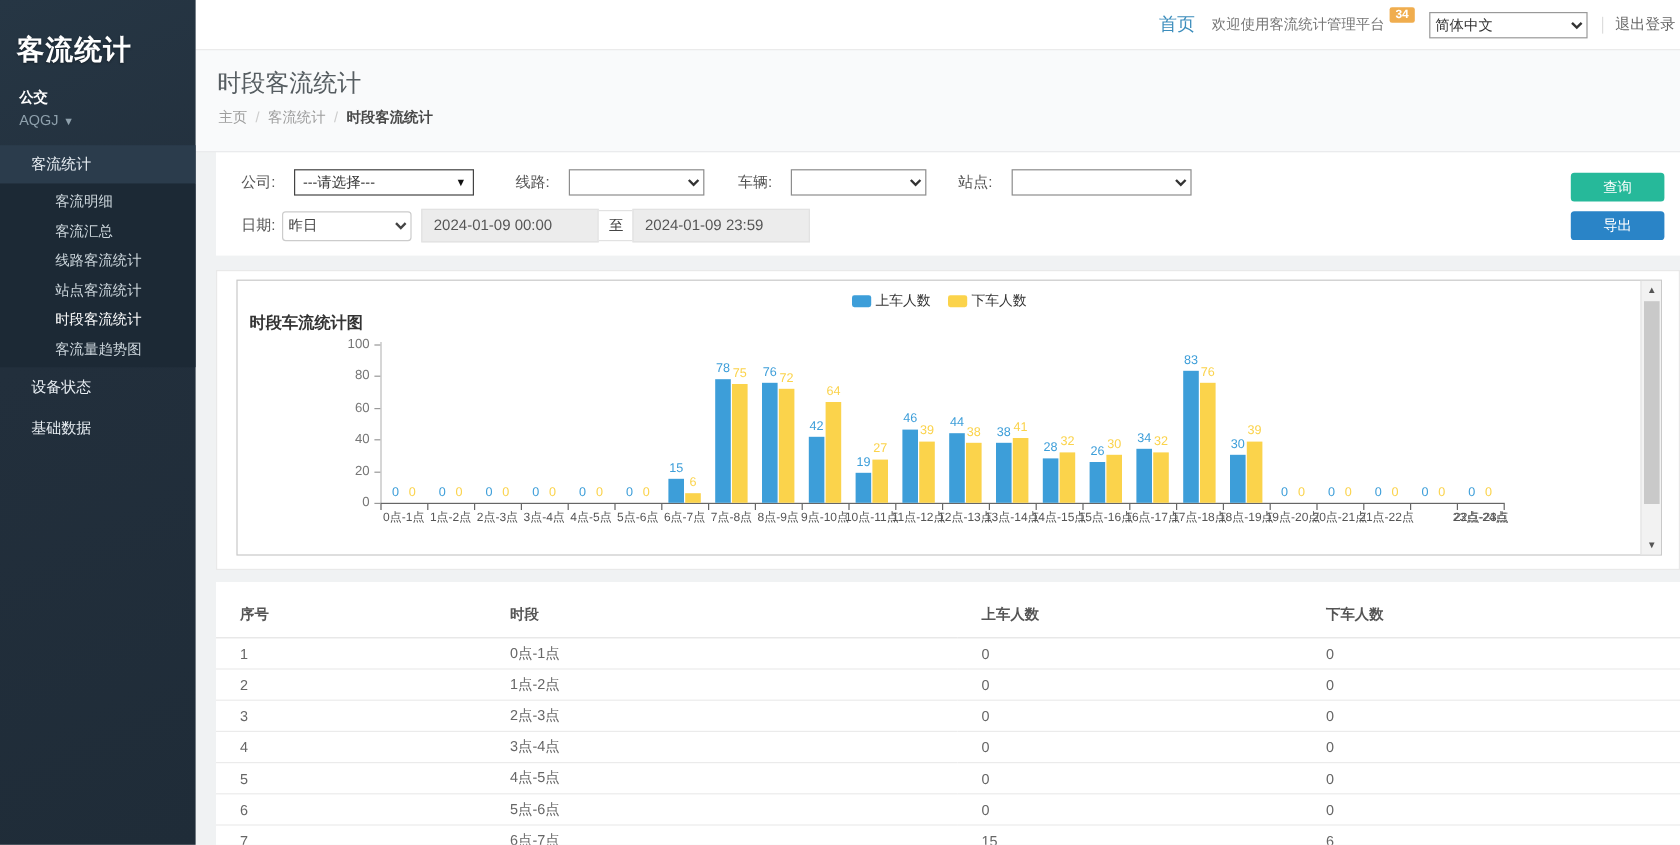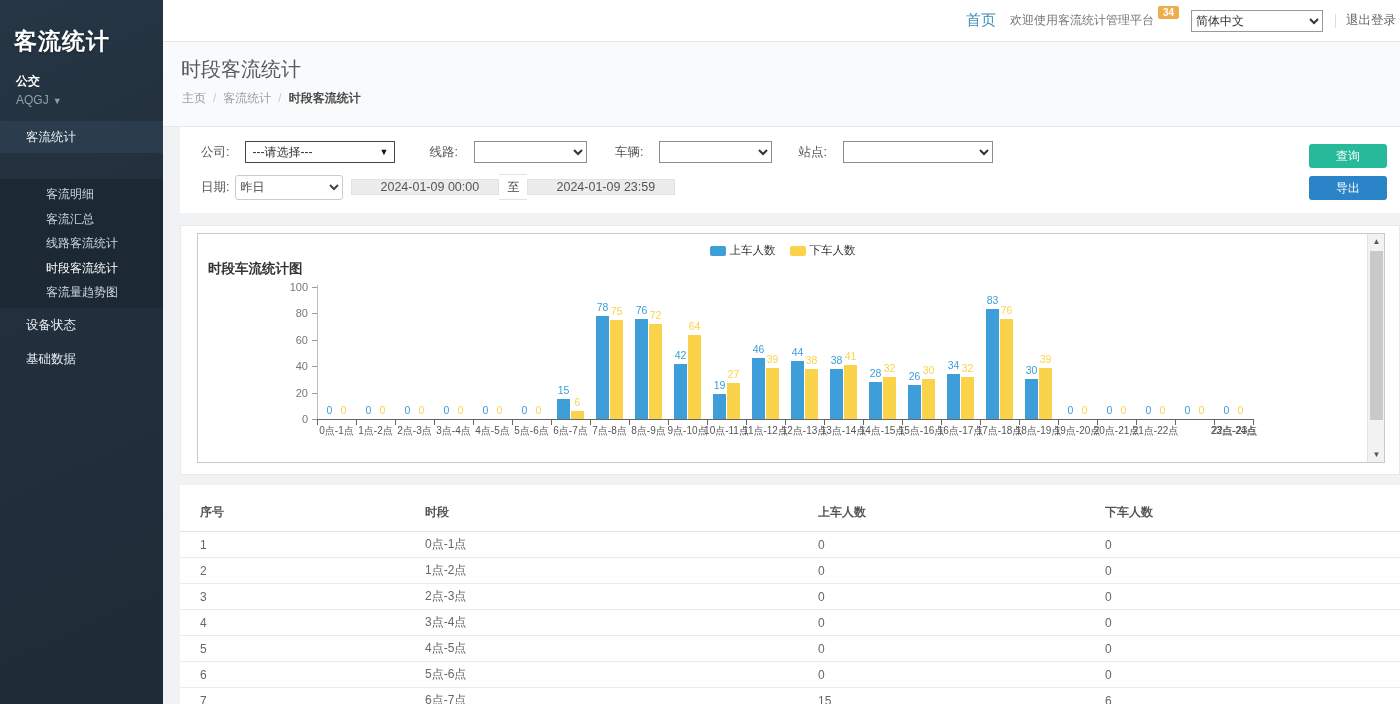--- a/index.html
+++ b/index.html
@@ -10,21 +10,21 @@
   .sidebar { position:absolute; left:0; top:0; width:163px; height:704px;
     background:linear-gradient(155deg,#263644 0%,#222f3c 40%,#1f2c38 100%); z-index:5; }
   .brand { padding:26px 14px 0 14px; color:#fff; font-size:23px; font-weight:bold; letter-spacing:1px;
     text-shadow:0 1px 2px rgba(0,0,0,.4); }
   .org { padding:16px 14px 0 16px; color:#fff; font-size:12px; font-weight:bold; }
   .orgcode { padding:3px 14px 0 16px; color:#8fa1ad; font-size:12px; }
   .orgcode .caret { display:inline-block; margin-left:4px; font-size:9px; color:#8fa1ad; }
   .menu { margin-top:14px; }
   .menu-parent { height:32px; line-height:32px; padding-left:26px; font-size:12.5px; color:#e8eef3; cursor:pointer; }
   .menu-parent.open { background:#2b3c4c; }
-  .submenu { background:#1c2935; padding:3px 0;margin-top:26px; }
+  .submenu { background:#1c2935; padding:3px 0; }
   .menu-sub { height:24.5px; line-height:24.5px; padding-left:46px; font-size:12px; color:#cdd7dd; cursor:pointer; }
   .menu-sub.active { color:#ffffff; }
   .menu-parent.plain { height:34px; line-height:34px; }
 
   
   .main { position:absolute; left:163px; top:0; width:1237px; height:704px; background:#f0f2f3; }
 
   .topbar { position:absolute; left:0; top:0; width:1241px; height:42px; background:#fff;
     border-bottom:1px solid #e7e7e7; display:flex; align-items:center; justify-content:flex-end; padding-right:8px; }
   .home-link { color:#3c8dbc; font-size:15px; margin-right:14px; cursor:pointer; }
@@ -55,22 +55,22 @@
   .frow2 { top:47px; }
   .flabel { font-size:12.5px; color:#555; }
   .fake-select { width:150px; height:22px; border:1px solid #444; background:#fff; margin-left:6px;
     display:flex; align-items:center; justify-content:space-between; padding:0 6px; font-size:12px; color:#333; cursor:pointer; }
   .fake-select .tri { font-size:9px; color:#111; }
   .nselect { height:22px; border:1px solid #8d8d8d; background:#fff; font-size:12px; color:#333; margin-left:6px; }
   .w113 { width:113px; } .w150 { width:150px; }
   .lbl-gap24 { margin-left:24px; } .lbl-gap18 { margin-left:18px; } .lbl-gap16 { margin-left:16px; }
   .preset { width:108px; height:25px; border:1px solid #ccc; border-radius:3px; font-size:12px; color:#444; margin-left:6px; background:#fff; }
   .dgroup { display:flex; align-items:center; margin-left:8px; }
-  .dinput { width:148px; height:16px; background:#ececec; border:1px solid #e2e2e2; font-size:12.5px; color:#555;
-    padding-left:28px; }
+  .dinput { width:148px; height:28px; background:#ececec; border:1px solid #e2e2e2; font-size:12.5px; color:#555;
+    padding-left:9px; }
   .dsep { width:28px; height:26px; background:#fff; border-top:1px solid #e2e2e2; border-bottom:1px solid #e2e2e2;
     display:flex; align-items:center; justify-content:center; font-size:12px; color:#444; }
   .btn { position:absolute; right:13px; width:78px; height:24px; border:none; border-radius:3px; color:#fff;
     font-size:12px; cursor:pointer; font-family:inherit; }
   .btn-query  { top:17px; background:#26b99a; }
   .btn-export { top:49px; background:#2a84c7; }
 
   
   .chart-box { position:absolute; left:16px; top:7px; width:1188px; height:230px; border:1px solid #c9c9c9; background:#fff; }
   .chart-title { position:absolute; left:10px; top:26px; font-size:13.5px; font-weight:bold; color:#333; }
@@ -105,20 +105,21 @@
   <div class="org">公交</div>
   <div class="orgcode">
     <span>AQGJ</span><span class="caret">▼</span>
   </div>
   <nav class="menu">
       <div class="menu-parent open">客流统计</div>
       <div class="submenu">
         <div class="menu-sub">客流明细</div>
         <div class="menu-sub">客流汇总</div>
         <div class="menu-sub">线路客流统计</div>
+        <div class="menu-sub">站点客流统计</div>
         <div class="menu-sub active">时段客流统计</div>
         <div class="menu-sub">客流量趋势图</div>
       </div>
       <div class="menu-parent plain">设备状态</div>
       <div class="menu-parent plain">基础数据</div>
     </nav>
 </aside>
 
 <div class="main">
 

